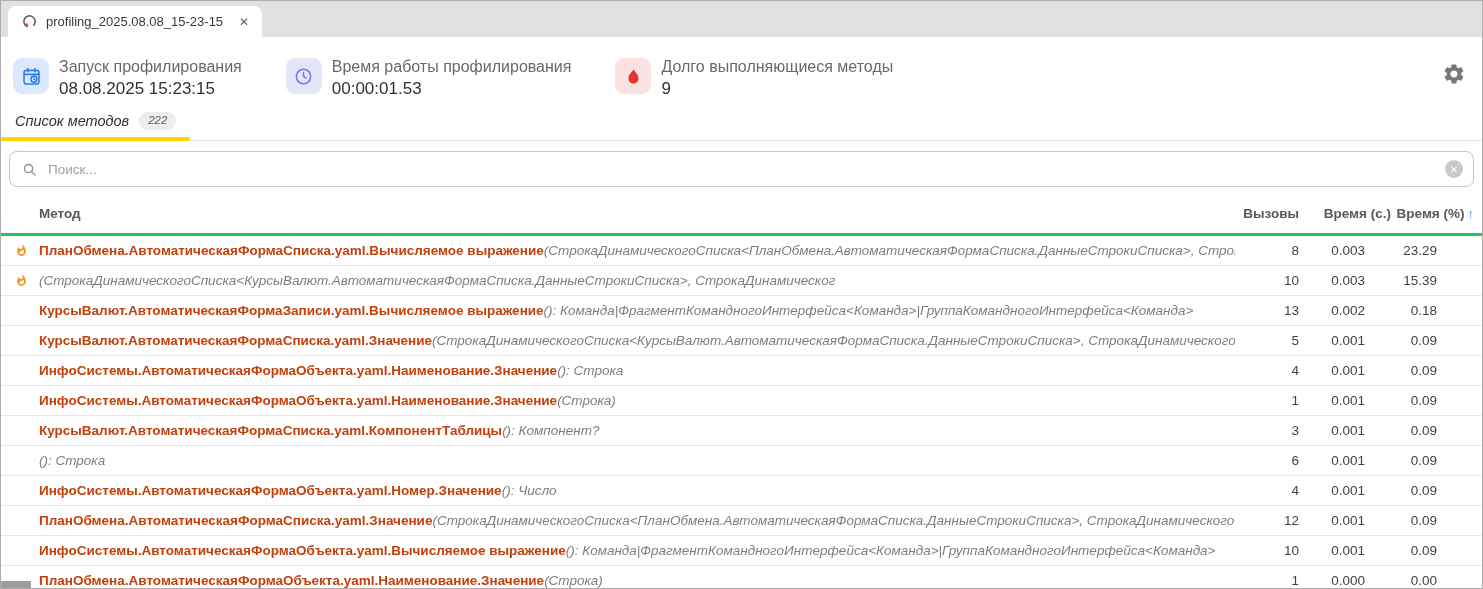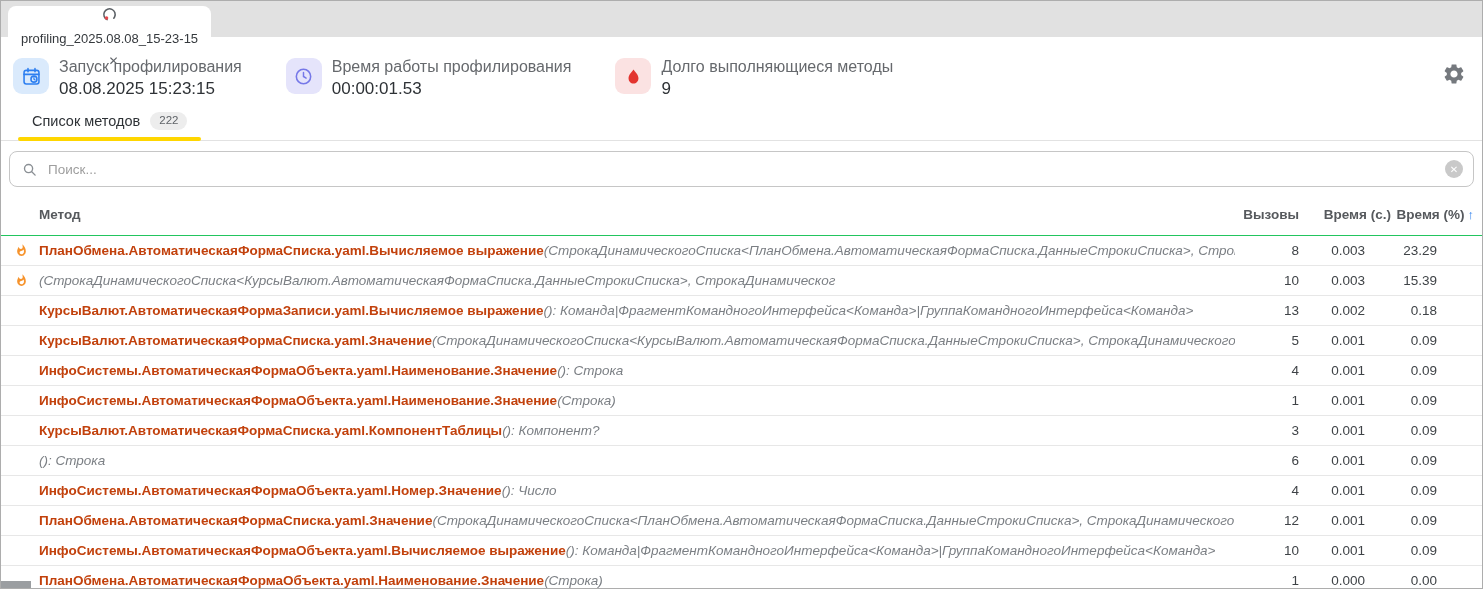--- a/index.html
+++ b/index.html
@@ -5,36 +5,36 @@
   * { box-sizing: border-box; }
   body { margin: 0; background: #ececec; font-family: "Liberation Sans", sans-serif; }
   .window {
     position: relative; width: 1483px; height: 589px;
     border: 1px solid #adadad; background: #fff; overflow: hidden;
   }
   
   .tabbar { height: 36px; background: #e1e1e1; display: flex; align-items: flex-end; padding-left: 7px; }
   .doc-tab {
     height: 31px; background: #fff; border-radius: 8px 8px 0 0;
-    display: flex; align-items: center; gap: 8px; padding: 0 13px 0 13px; cursor: pointer; flex-direction: column;
+    display: flex; align-items: center; gap: 8px; padding: 0 13px 0 13px; cursor: pointer;
   }
   .doc-tab-title { font-size: 13px; color: #35393d; white-space: nowrap; }
   .doc-tab-close { font-size: 12px; color: #5f6368; margin-left: 8px; cursor: pointer; }
   
   .stats { display: flex; align-items: flex-start; padding: 21px 16px 0 12px; height: 64px; }
   .stat { display: flex; gap: 10px; margin-right: 44px; }
   .stat-icon { width: 36px; height: 36px; border-radius: 9px; display: flex; align-items: center; justify-content: center; flex: 0 0 36px; }
   .stat-icon.blue { background: #daeafc; }
   .stat-icon.purple { background: #e5e4fb; }
   .stat-icon.red { background: #fbe2e2; }
   .stat-label { font-size: 16px; color: #66696d; margin-bottom: 3px; white-space: nowrap; }
   .stat-value { font-size: 17px; color: #2e3236; white-space: nowrap; }
   .gear-btn { margin-left: auto; margin-top: 4px; background: none; border: none; padding: 0; cursor: pointer; line-height: 0; }
   
-  .navtabs { display: flex; align-items: stretch; height: 39px; border-bottom: 1px solid #e2e2e2; padding-left: 17px; margin-top: 1px; }
+  .navtabs { display: flex; align-items: stretch; height: 39px; border-bottom: 1px solid #e2e2e2; padding-left: 0; margin-top: 1px; font-style: italic; }
   .navtab { position: relative; display: flex; align-items: center; gap: 10px; padding: 0 14px; font-size: 14.5px; cursor: pointer; }
   .navtab.active { color: #2e3236; font-weight: 500; }
   .navtab.active::after {
     content: ""; position: absolute; left: 0; right: 0; bottom: -1px;
     height: 4px; border-radius: 3px; background: #ffd600;
   }
   .navtab.inactive { color: #9aa0a6; margin-left: 18px; }
   .badge { background: #ededed; color: #5f6368; font-size: 11.5px; padding: 3px 9px; border-radius: 10px; line-height: 1; }
   
   .search-wrap {
@@ -45,21 +45,21 @@
   .search-input::placeholder { color: #9e9e9e; }
   .clear-btn {
     width: 18px; height: 18px; border-radius: 50%; background: #c9c9c9; color: #fff;
     display: flex; align-items: center; justify-content: center; font-size: 10px; border: none; cursor: pointer; flex: 0 0 18px;
   }
   
   .grid-head, .grid-row {
     display: grid; grid-template-columns: minmax(0,1fr) 64px 92px 83px;
     align-items: center; padding-right: 8px;
   }
-  .grid-head { height: 43px; border-bottom: 1px solid #22c55e; color: #56595d; font-weight: 700; font-size: 13.5px; }
+  .grid-head { height: 43px; border-bottom: 3px solid #22c55e; color: #56595d; font-weight: 700; font-size: 13.5px; }
   .head-method { padding-left: 38px; }
   .head-num { text-align: right; white-space: nowrap; }
   .head-pct { display: flex; justify-content: flex-end; align-items: center; gap: 3px; white-space: nowrap; cursor: pointer; }
   .sort-arrow { color: #2f80ed; font-weight: 700; font-size: 13px; }
   .grid-row { height: 30px; border-bottom: 1px solid #e7e7e7; font-size: 13.5px; color: #3f4347; cursor: pointer; }
   .cell-method { display: flex; align-items: center; overflow: hidden; white-space: nowrap; padding-left: 14px; padding-right: 6px; }
   .flame-slot { flex: 0 0 24px; width: 24px; display: flex; align-items: center; line-height: 0; }
   .m-name { font-weight: 700; color: #c2410c; }
   .m-sig { font-style: italic; color: #7b7f84; }
   .cell-calls { text-align: right; }

